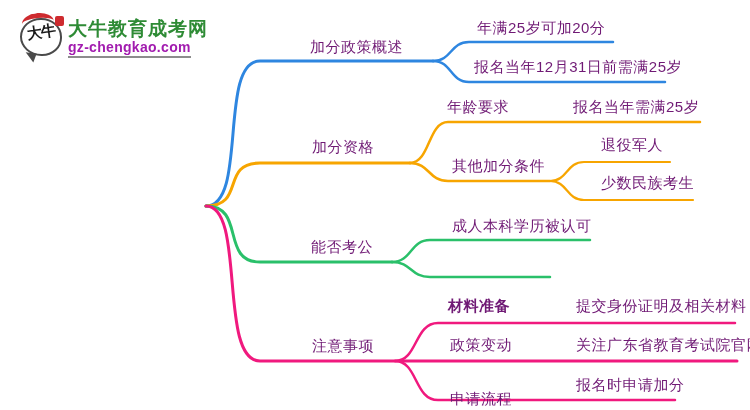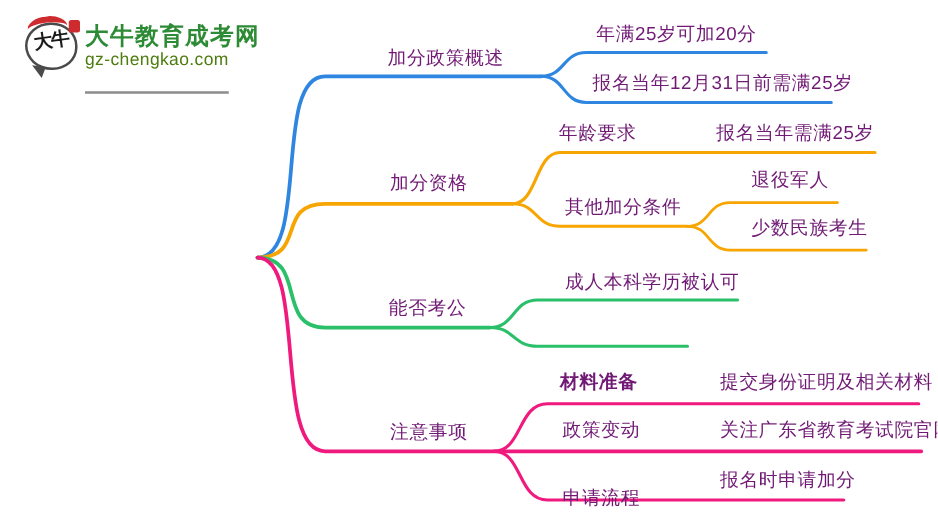--- a/index.html
+++ b/index.html
@@ -48,22 +48,22 @@
   .logo-tail{
     position:absolute;left:3px;bottom:-8px;width:0;height:0;
     border-left:9px solid transparent;border-right:2px solid transparent;
     border-top:9px solid #4a4a4a;transform:rotate(8deg);
   }
   .logo-title{
     position:absolute;left:50px;top:4px;font-size:19px;font-weight:bold;color:#2E8B35;
     letter-spacing:1px;white-space:nowrap;
   }
   .logo-url{
-    position:absolute;left:50px;top:27px;font-size:14px;font-weight:normal;color:#4d7c0f;
-    letter-spacing:0.3px;white-space:nowrap;border-bottom:2px solid #8c8c8c;padding-bottom:18px;
+    position:absolute;left:50px;top:27px;font-size:14px;font-weight:bold;color:#a21caf;
+    letter-spacing:0.3px;white-space:nowrap;border-bottom:2px solid #8c8c8c;padding-bottom:1px;
   }
 </style>
 </head>
 <body>
 
 <div class="stage">
 
   <svg class="connectors" width="750" height="410" viewBox="0 0 750 410">
 
     <path class="b w3" d="M206,206 C248,206 218,61 260,61 H433"></path>

